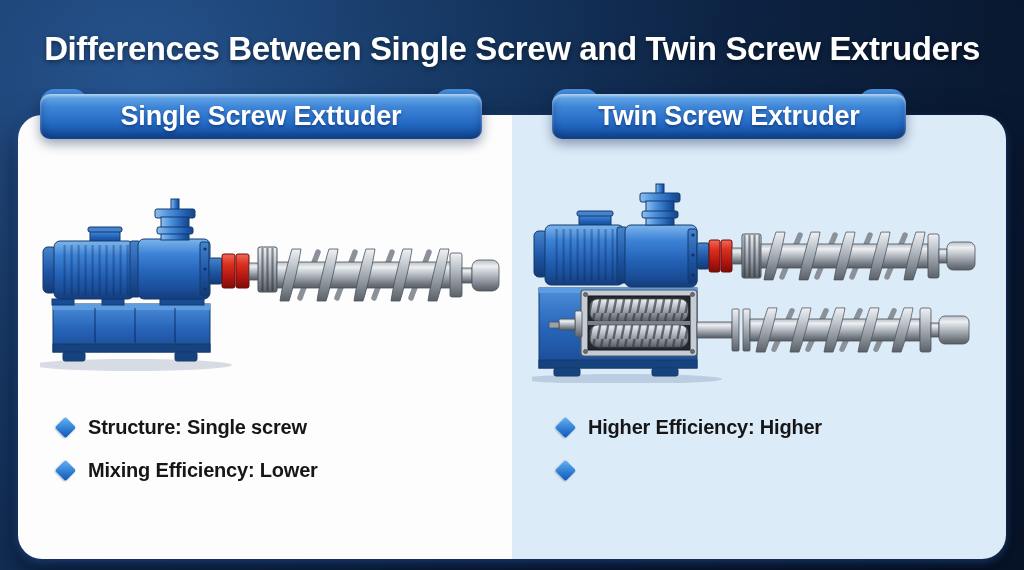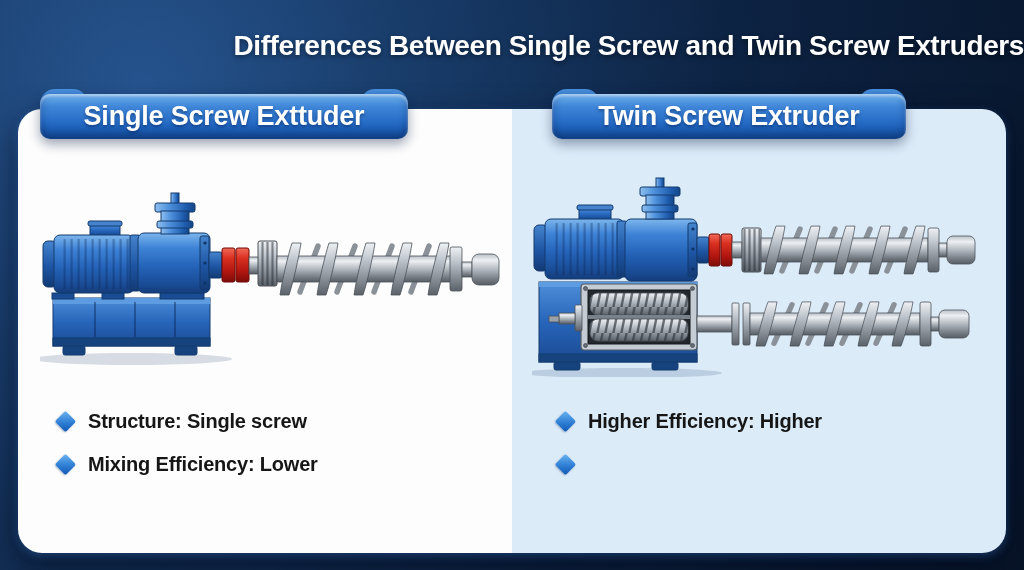--- a/index.html
+++ b/index.html
@@ -1,40 +1,40 @@
 <!DOCTYPE html>
 <html><head>
 <meta charset="utf-8">
 <style>
   html,body{margin:0;padding:0;}
   body{font-family:"Liberation Sans","DejaVu Sans",sans-serif;background:#081628;}
   .canvas{position:relative;width:1024px;height:570px;overflow:hidden;
     background:radial-gradient(circle at 14% 16%, #24518b 0%, #173a66 28%, #0e2547 58%, #081830 100%);}
   .canvas::after{content:"";position:absolute;inset:0;
     background:linear-gradient(120deg, rgba(60,110,180,0.10) 0%, rgba(0,0,0,0) 40%, rgba(0,0,0,0.18) 100%);pointer-events:none;}
-  .page-title{position:absolute;top:30px;left:0;width:100%;text-align:right;color:#ffffff;
-    font-size:28px;font-weight:700;letter-spacing:-0.4px;text-shadow:0 2px 5px rgba(0,0,0,0.45);z-index:3;}
-  .card{position:absolute;left:18px;top:109px;width:988px;height:444px;border-radius:24px;
+  .page-title{position:absolute;top:30px;left:0;width:100%;text-align:center;color:#ffffff;
+    font-size:33px;font-weight:700;letter-spacing:-0.4px;text-shadow:0 2px 5px rgba(0,0,0,0.45);z-index:3;}
+  .card{position:absolute;left:18px;top:115px;width:988px;height:444px;border-radius:24px;
     box-shadow:0 3px 9px rgba(60,130,220,0.35), 0 14px 34px rgba(0,8,24,0.65);z-index:1;}
   .panel{position:absolute;top:0;height:444px;width:494px;}
   .panel-left{left:0;background:#fdfdfd;border-radius:24px 0 0 24px;}
   .panel-right{left:494px;background:#dcebf8;border-radius:0 24px 24px 0;}
   .banner{position:absolute;top:94px;height:45px;z-index:4;}
   .banner .curl{position:absolute;top:-5px;width:48px;height:32px;
     background:linear-gradient(180deg,#4990dd 0%,#2a6cc4 60%,#1a55a8 100%);
     border-radius:15px 15px 4px 4px;z-index:0;}
   .banner .curl-left{left:0;}
   .banner .curl-right{right:0;}
   .banner .banner-body{position:absolute;inset:0;border-radius:10px;z-index:1;
     background:linear-gradient(180deg,#6fb0ea 0%,#3f86d8 28%,#2166c0 70%,#1753a4 100%);
     box-shadow:inset 0 2px 3px rgba(255,255,255,0.5), inset 0 -5px 8px rgba(8,38,92,0.55), 0 5px 12px rgba(8,28,66,0.4);
     display:flex;align-items:center;justify-content:center;}
   .banner .banner-label{color:#ffffff;font-size:27px;font-weight:700;letter-spacing:-0.2px;
     text-shadow:0 2px 3px rgba(10,40,95,0.55);}
-  .banner-left{left:40px;width:368px;}
+  .banner-left{left:40px;width:442px;}
   .banner-right{left:552px;width:354px;}
   .machine{position:absolute;z-index:2;}
   .machine-left{left:22px;top:80px;width:465px;height:180px;}
   .machine-right{left:20px;top:68px;width:470px;height:200px;}
   .bullets{position:absolute;top:298px;z-index:2;}
   .bullets-left{left:40px;}
   .bullets-right{left:46px;}
   .bullet{display:flex;align-items:center;height:29px;margin-bottom:14px;}
   .diamond{width:15px;height:15px;margin:0 15px 0 0;flex:0 0 auto;
     background:linear-gradient(135deg,#6ab4f2 0%,#2f7fd4 55%,#1257b4 100%);

